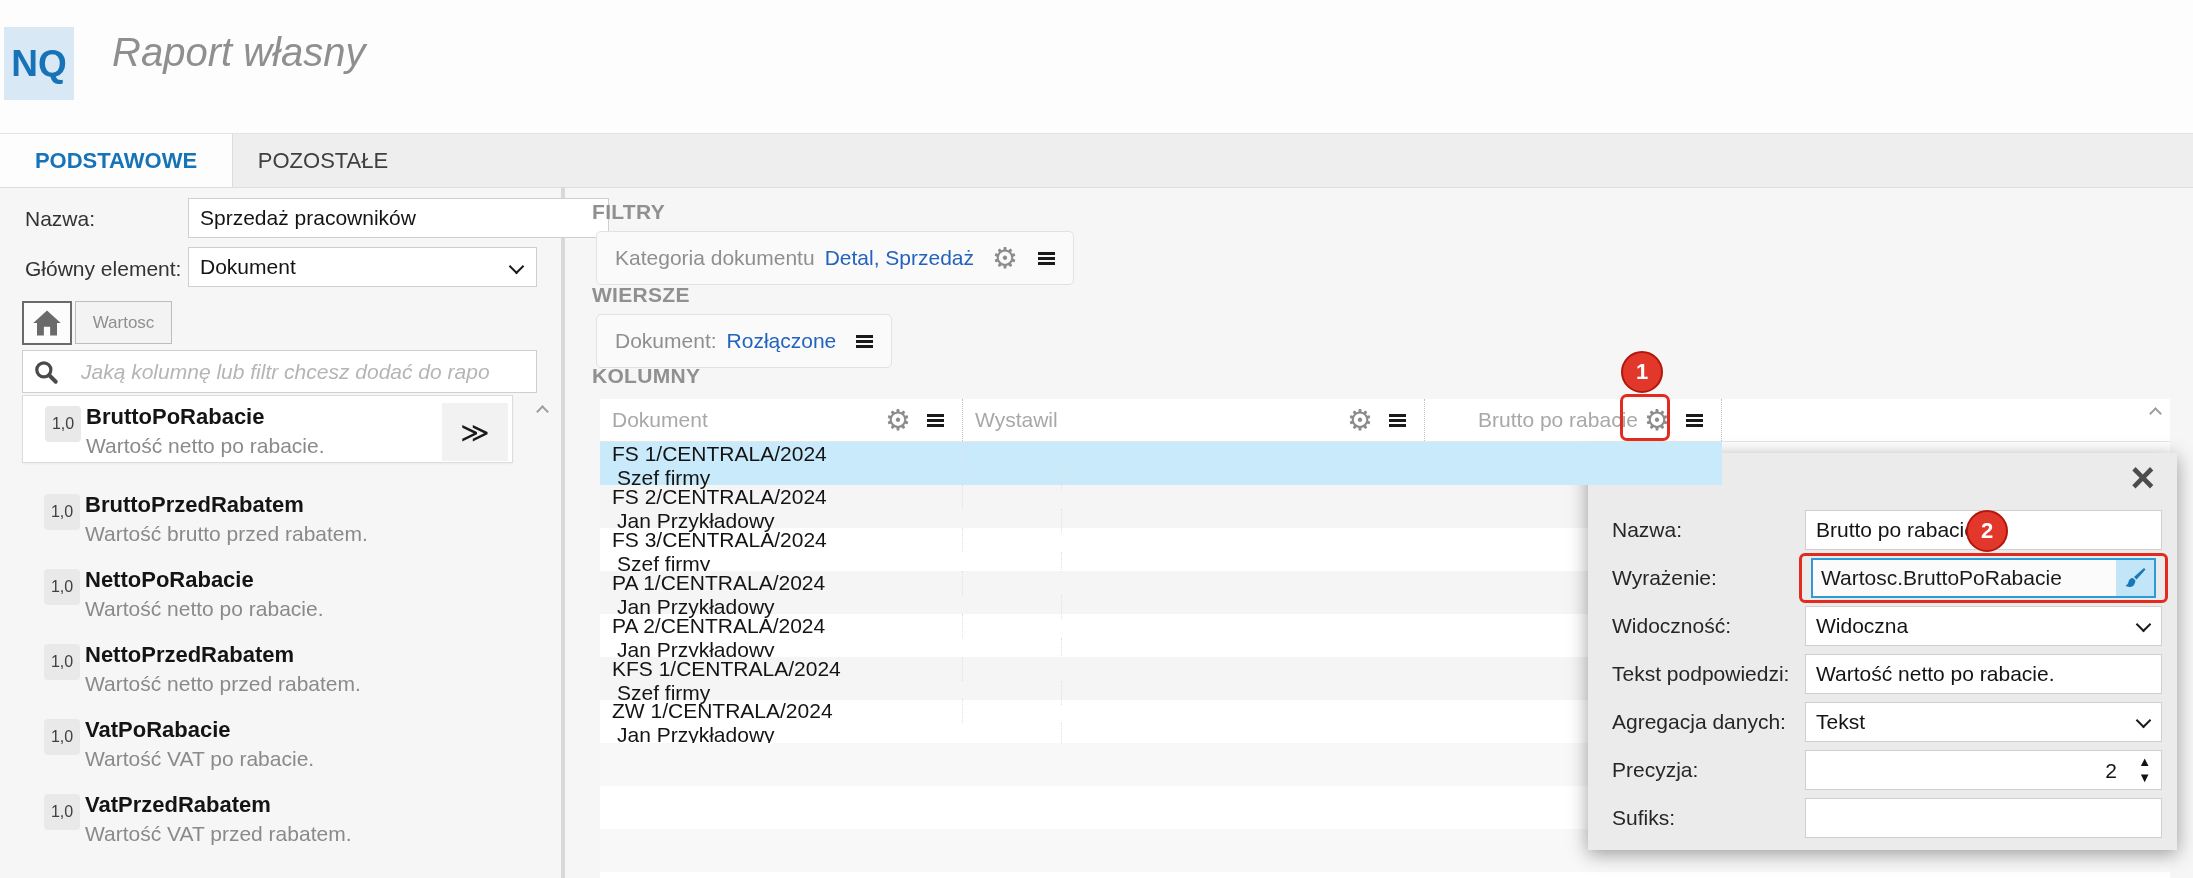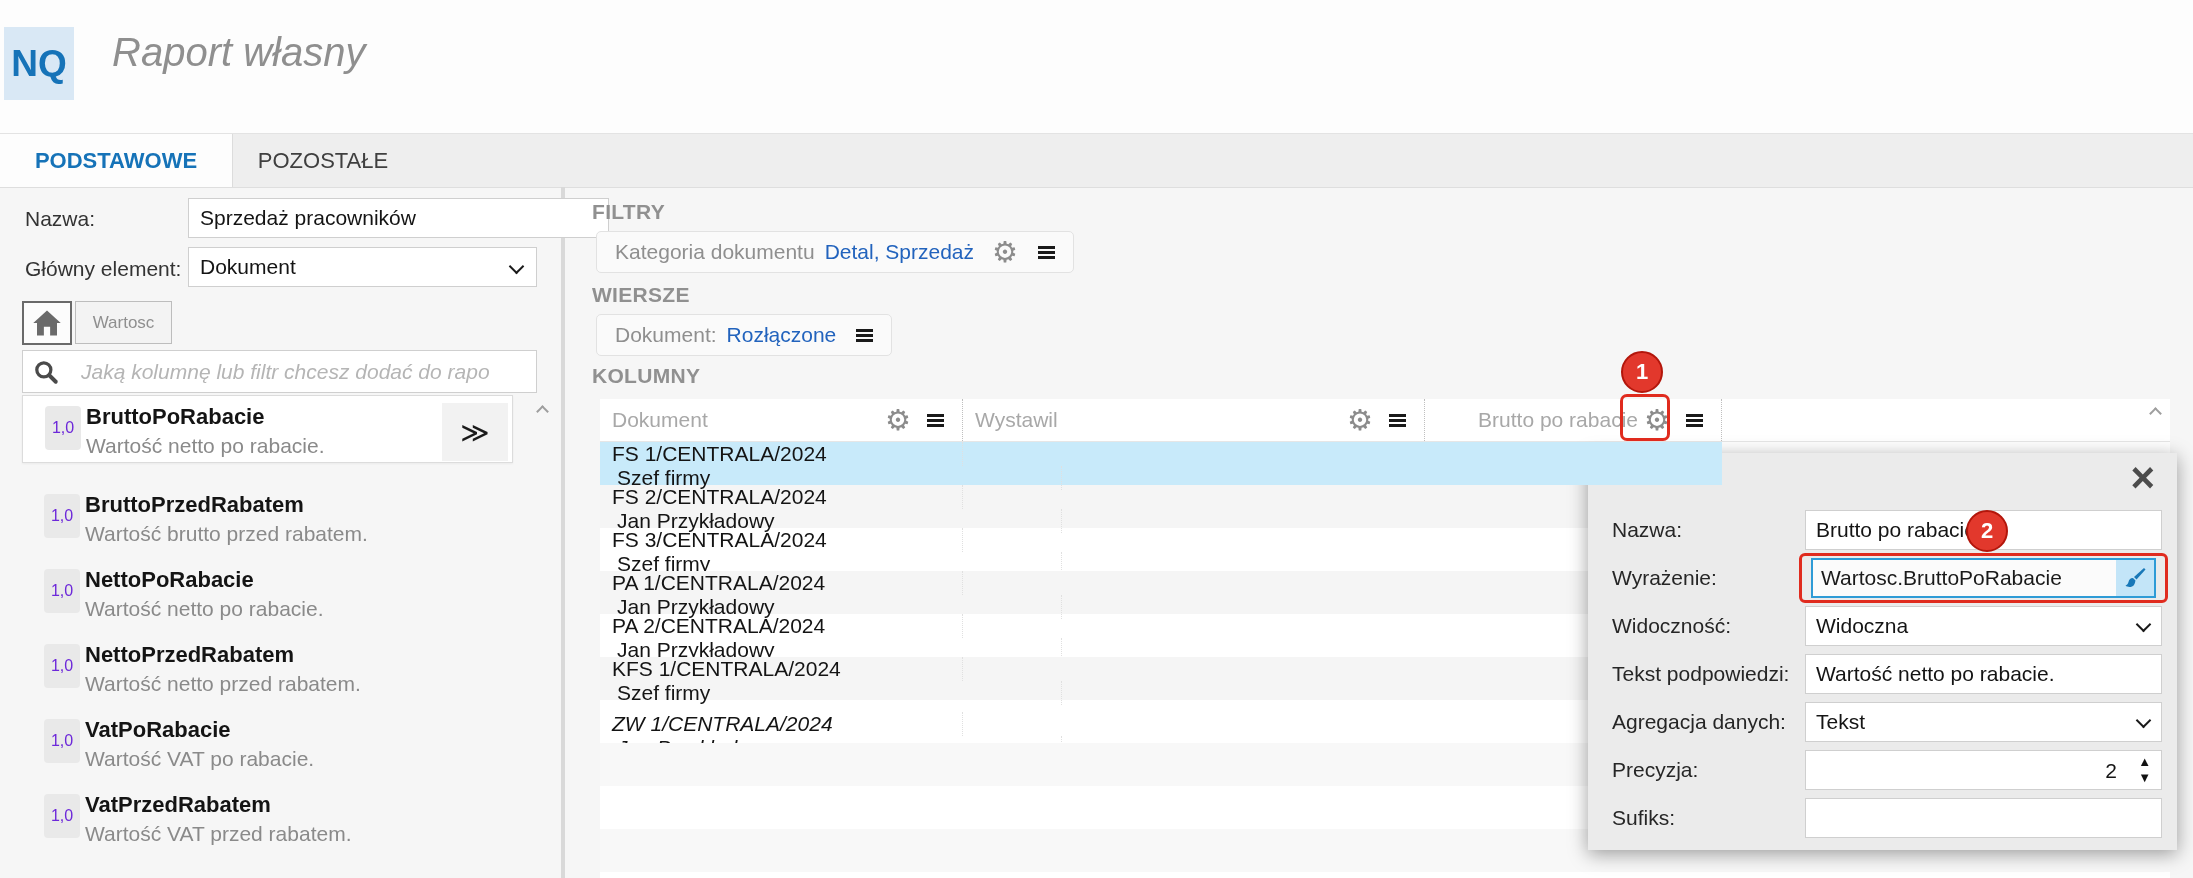--- a/index.html
+++ b/index.html
@@ -41,31 +41,31 @@
   .searchbox { position:absolute; left:22px; top:350px; width:515px; height:43px; background:#fff; border:1px solid #cfcfcf;
                display:flex; align-items:center; padding:0 10px;gap:13px; }
   .searchbox input { border:none; outline:none; flex:1; font-size:21px; font-style:italic; margin-left:9px;
                      font-family:inherit; color:#1a1a1a; background:transparent; }
   .searchbox input::placeholder { color:#b5b5b5; }
 
   
   .fieldlist { position:absolute; left:22px; top:395px; width:515px; height:483px; }
   .fitem { position:absolute; left:0; width:491px; height:68px; }
   .fitem.sel { background:#fff; border:1px solid #dcdcdc; box-shadow:0 1px 2px rgba(0,0,0,.05); }
-  .fbadge { position:absolute; left:22px; top:10px; width:36px; height:44px; background:#e9e9e9; border-radius:4px;
-            color:#6d28d9; font-size:16px; display:flex; align-items:center; justify-content:center; }
+  .fbadge { position:absolute; left:22px; top:10px; width:36px; height:36px; background:#e9e9e9; border-radius:4px;
+            color:#404040; font-size:16px; display:flex; align-items:center; justify-content:center; }
   .fname { position:absolute; left:63px; top:8px; font-size:22px; font-weight:bold; color:#141414; }
   .fdesc { position:absolute; left:63px; top:38px; font-size:21px; color:#8a8a8a; }
   .movebtn { position:absolute; right:4px; top:7px; width:66px; height:58px; background:#f2f2f2;
              display:flex; align-items:center; justify-content:center; font-size:28px; color:#1a1a1a; }
   .listscroll { position:absolute; left:516px; top:12px; }
 
   
   .secttitle { position:absolute; font-size:21px; font-weight:bold; color:#909090; letter-spacing:.3px; }
-  .chip { position:absolute; height:42px; background:#fafafa; border:1px solid #e2e2e2; border-radius:5px;
+  .chip { position:absolute; height:54px; background:#fafafa; border:1px solid #e2e2e2; border-radius:5px;
           display:inline-flex; align-items:center; padding:0 18px; font-size:21px; white-space:nowrap; }
   .chip .clabel { color:#8f8f8f; margin-right:10px; }
   .chip .cvalue { color:#2263bd; }
   .gear { font-size:29px; color:#8c8c8c; line-height:1; font-family:"DejaVu Sans",sans-serif; }
   .bars { width:17px; height:13px; display:inline-block;
           background:linear-gradient(#1a1a1a 0 0) 0 0/100% 3px no-repeat,
                      linear-gradient(#1a1a1a 0 0) 0 5px/100% 3px no-repeat,
                      linear-gradient(#1a1a1a 0 0) 0 10px/100% 3px no-repeat; }
   .chip .gear { margin-left:18px; }
   .chip .bars { margin-left:20px; }
@@ -254,21 +254,21 @@
     <div class="trow" style="top:215px;">
       <div class="c1">PA 2/CENTRALA/2024</div>
       <div class="c2">Jan Przykładowy</div>
       <div class="c3"></div>
     </div>
     <div class="trow stripe" style="top:258px;">
       <div class="c1">KFS 1/CENTRALA/2024</div>
       <div class="c2">Szef firmy</div>
       <div class="c3"></div>
     </div>
-    <div class="trow" style="top:313px;font-style:italic;">
+    <div class="trow" style="top:300px;">
       <div class="c1">ZW 1/CENTRALA/2024</div>
       <div class="c2">Jan Przykładowy</div>
       <div class="c3"></div>
     </div>
     <div class="emptyrow stripe" style="top:344px;"></div>
     <div class="emptyrow" style="top:387px;"></div>
     <div class="emptyrow stripe" style="top:430px;"></div>
   </div>
 
   <div class="stepbadge" style="left:1621px; top:351px;">1</div>

